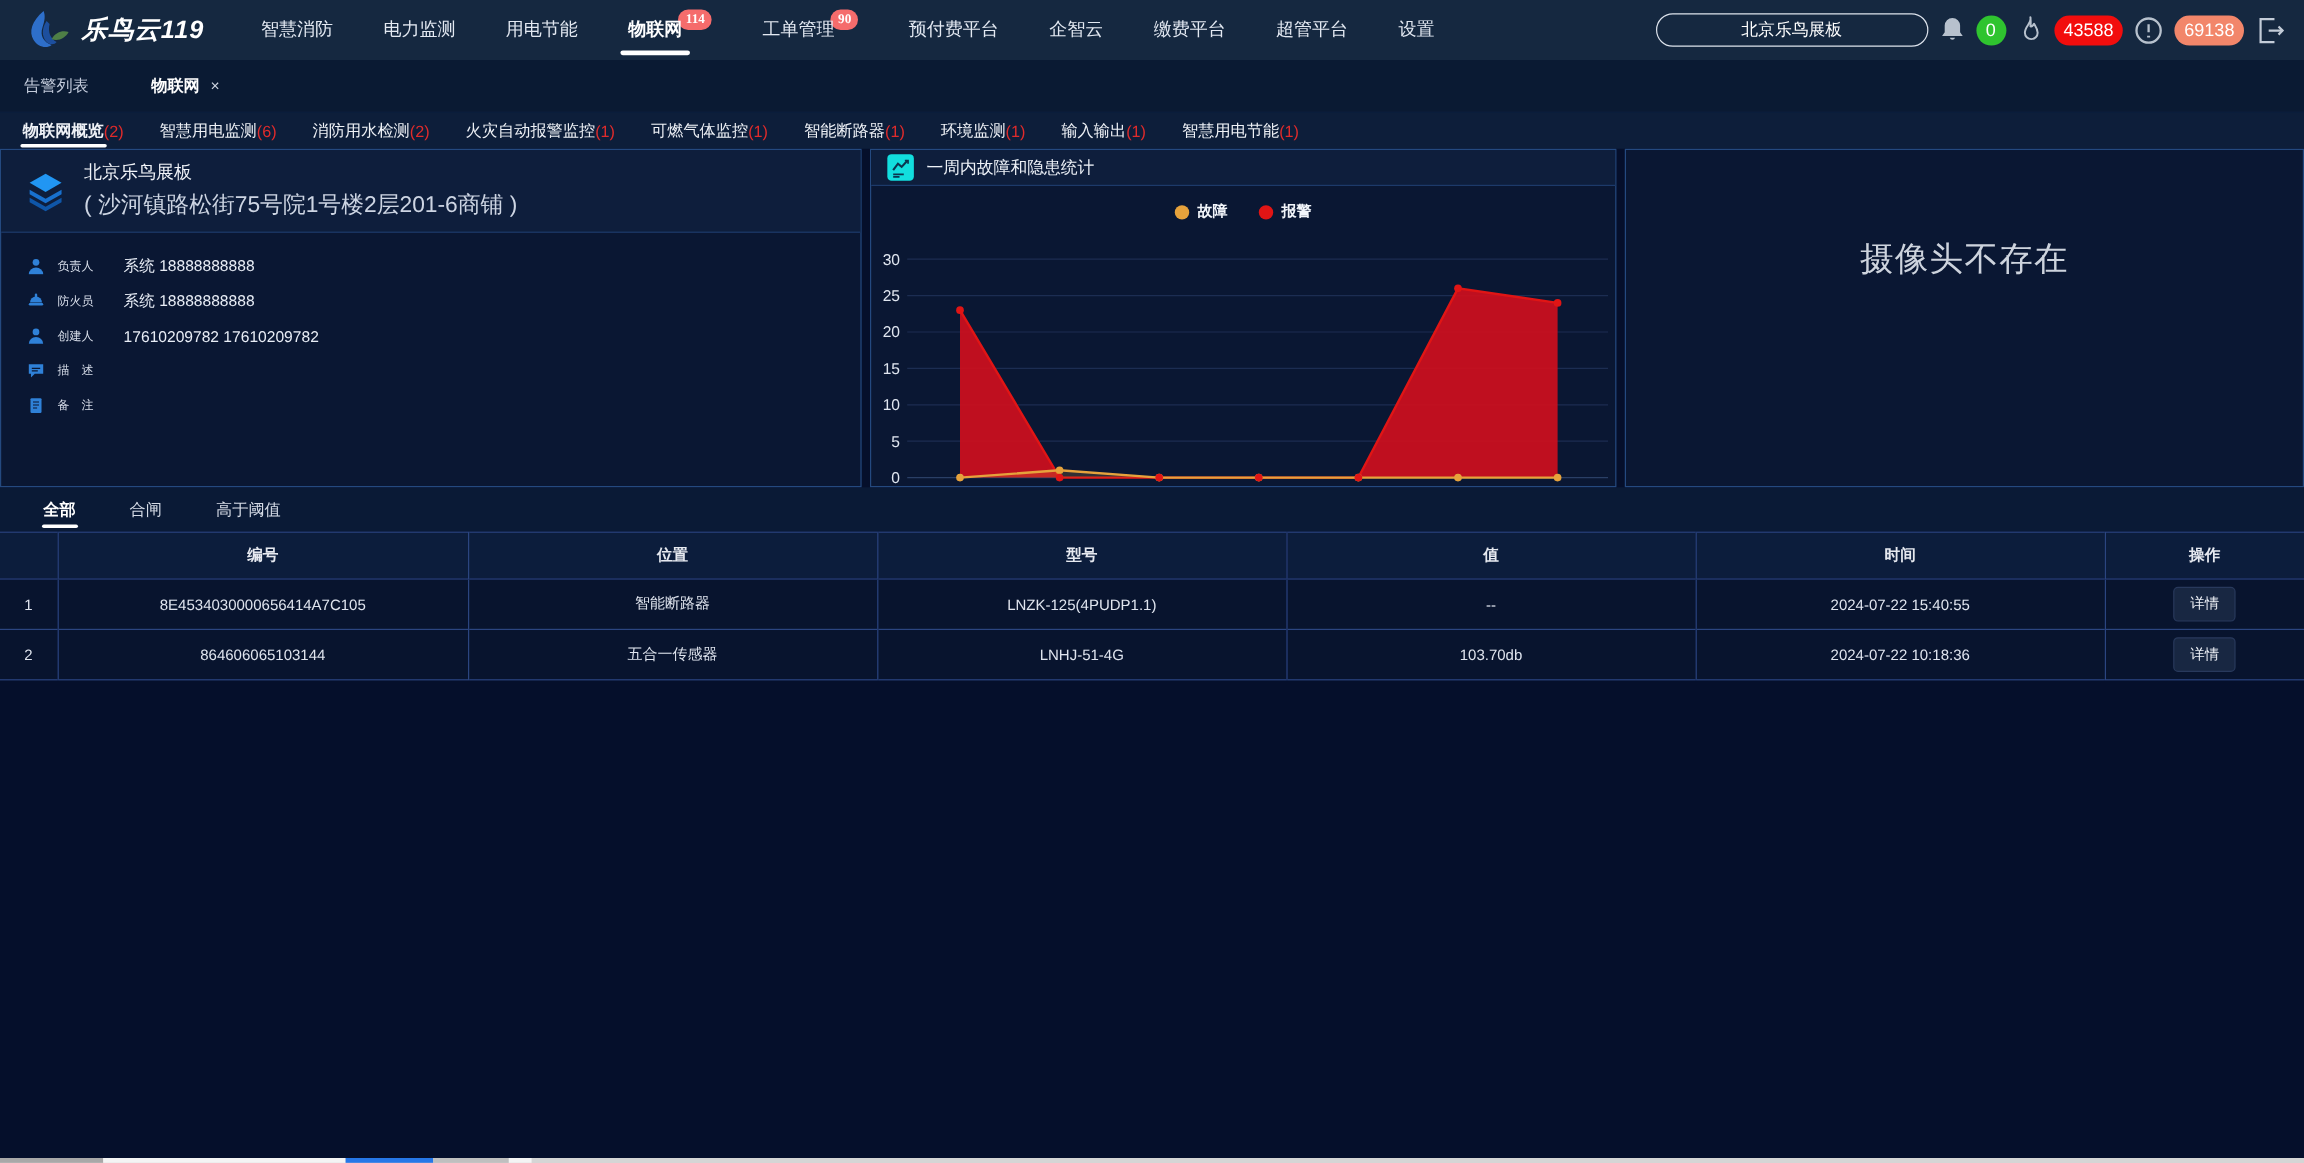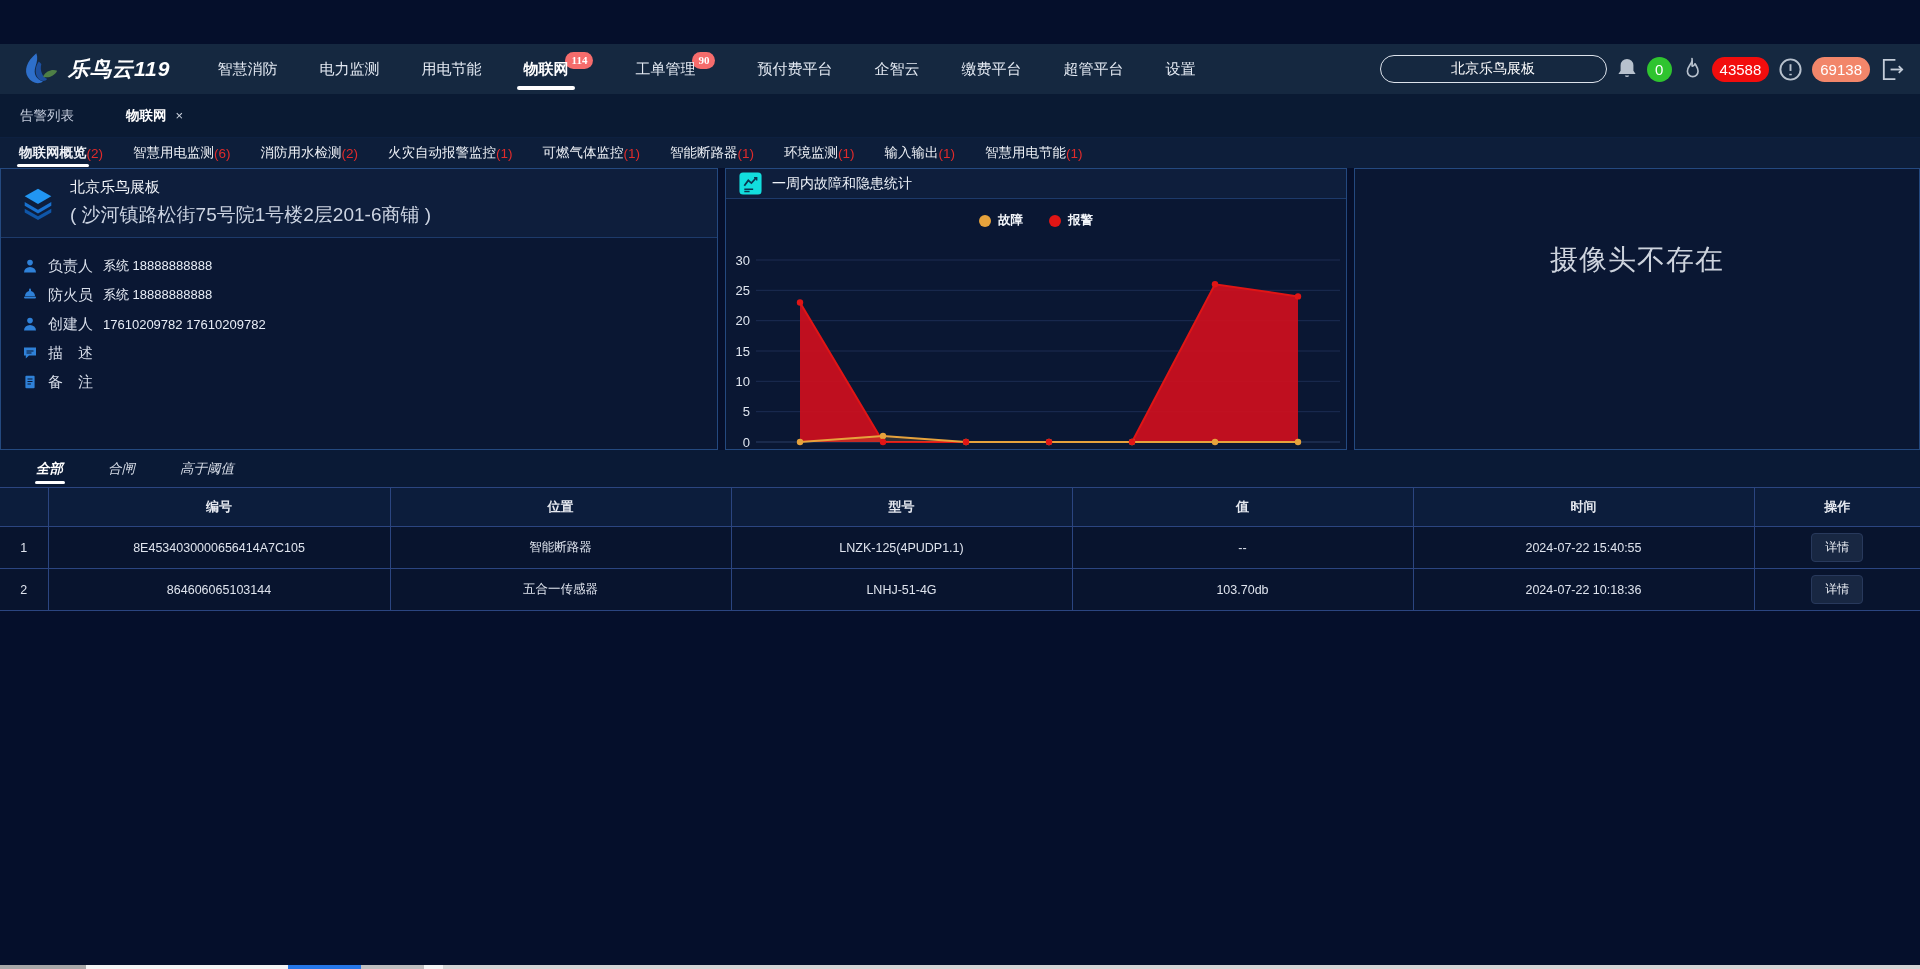--- a/index.html
+++ b/index.html
@@ -1,21 +1,21 @@
 <!DOCTYPE html>
 <html><head>
 <meta charset="utf-8">
 <style>
   * { margin:0; padding:0; box-sizing:border-box; }
   html,body { width:1920px; height:969px; overflow:hidden;
     font-family:"Liberation Sans","DejaVu Sans",sans-serif;
     background:#050f2b; color:#dfe5ef; }
 
   
-  .navbar { height:50px; background:#152840; display:flex; align-items:center; padding:0 14px 0 16px; position:relative;margin-top:44px; }
+  .navbar { height:50px; background:#152840; display:flex; align-items:center; padding:0 14px 0 16px; position:relative; }
   .logo { width:44px; height:40px; display:flex; align-items:center; justify-content:center; }
   .brand { font-size:21px; font-weight:800; font-style:italic; color:#fff; letter-spacing:1px; margin:0 26px 0 8px; white-space:nowrap; }
   .nav { display:flex; align-items:flex-end; height:50px;font-family:Liberation Serif, serif; }
   .nav-item { position:relative; display:flex; align-items:center; padding:0 21px; font-size:15px; color:#e3e9f2; cursor:pointer; }
   .nav-item .nav-label { position:relative; line-height:50px; }
   .nav-item.active .nav-label { font-weight:bold; color:#fff; }
   .nav-item.active .nav-label::after { content:""; position:absolute; left:50%; transform:translateX(-50%);
      bottom:4px; width:58px; height:4px; background:#fff; border-radius:2px; }
   .nav-badge { background:#f56c6c; color:#fff; font-size:11px; font-weight:bold; line-height:16px; height:17px;
      padding:0 6px; border-radius:9px; margin:-18px 0 0 -3px; white-space:nowrap; }
@@ -51,36 +51,36 @@
 
   .info-head { height:69px; background:#0e1e3c; border-bottom:1px solid #1d3a6a; display:flex; align-items:center; gap:13px; padding:0 18px; }
   .site-name { font-size:15px; color:#f0f3f8; margin-bottom:5px; }
   .site-addr { font-size:19px; color:#cdd5e3; }
   .info-body { padding:20px 20px 0 22px; display:flex; }
   .info-col-left { width:258px; }
   .info-col-right { flex:1; }
   .info-row { display:flex; align-items:center; margin-bottom:13px; height:16px; }
   .info-ico { width:15px; display:inline-flex; margin-right:10px; flex:none; }
   .info-ico.blank { visibility:hidden; }
-  .info-label { width:55px; font-size:15px; color:#d7dde9; flex:none; }
+  .info-label { width:55px; font-size:10px; color:#d7dde9; flex:none; }
   .info-value { font-size:13px; color:#e8edf6; white-space:nowrap; }
 
   .chart-head { height:30px; background:#0e1e3c; border-bottom:1px solid #1d3a6a; display:flex; align-items:center; gap:10px; padding:0 13px; }
   .chart-title { font-size:14px; color:#eef2f8; }
   .chart-body { flex:1; display:flex; flex-direction:column; }
   .legend { display:flex; justify-content:center; gap:26px; padding:13px 0 6px 0; }
   .legend-item { display:flex; align-items:center; gap:7px; font-size:12.5px; font-weight:bold; color:#f2f5fa; cursor:pointer;font-family:Liberation Mono, monospace; }
   .legend-dot { width:12px; height:12px; border-radius:50%; display:inline-block; }
   .chart-svg { width:100%; height:213px; display:block; }
 
   .camera-msg { position:absolute; left:0; right:0; top:72px; text-align:center; font-size:28px; color:#cdd3dd; letter-spacing:1px; }
 
   
   .devtabs { height:37px; display:flex; align-items:center; padding-left:36px; gap:45px; background:#0a1a36; }
-  .devtab { position:relative; font-size:13.5px; color:#d5dbe6; cursor:pointer; height:100%; display:flex; align-items:center;font-style:italic; }
+  .devtab { position:relative; font-size:13.5px; color:#d5dbe6; cursor:pointer; height:100%; display:flex; align-items:center; }
   .devtab.active { color:#fff; font-weight:bold; }
   .devtab.active::after { content:""; position:absolute; left:50%; transform:translateX(-50%); bottom:3px; width:30px; height:3px; background:#fff; border-radius:2px; }
 
   
   table.devices { width:1920px; border-collapse:collapse; table-layout:fixed; }
   table.devices th, table.devices td { border-right:1px solid #2b4580; text-align:center; overflow:hidden; white-space:nowrap; }
   table.devices th:last-child, table.devices td:last-child { border-right:none; }
   table.devices thead tr { height:39px; background:#0c1d3c; border-top:1px solid #2b4580; border-bottom:1px solid #2b4580; }
   table.devices th { font-size:13px; font-weight:bold; color:#e6e9f0; }
   table.devices tbody tr { height:42px; background:#08142e; border-bottom:1px solid #2b4580; }

